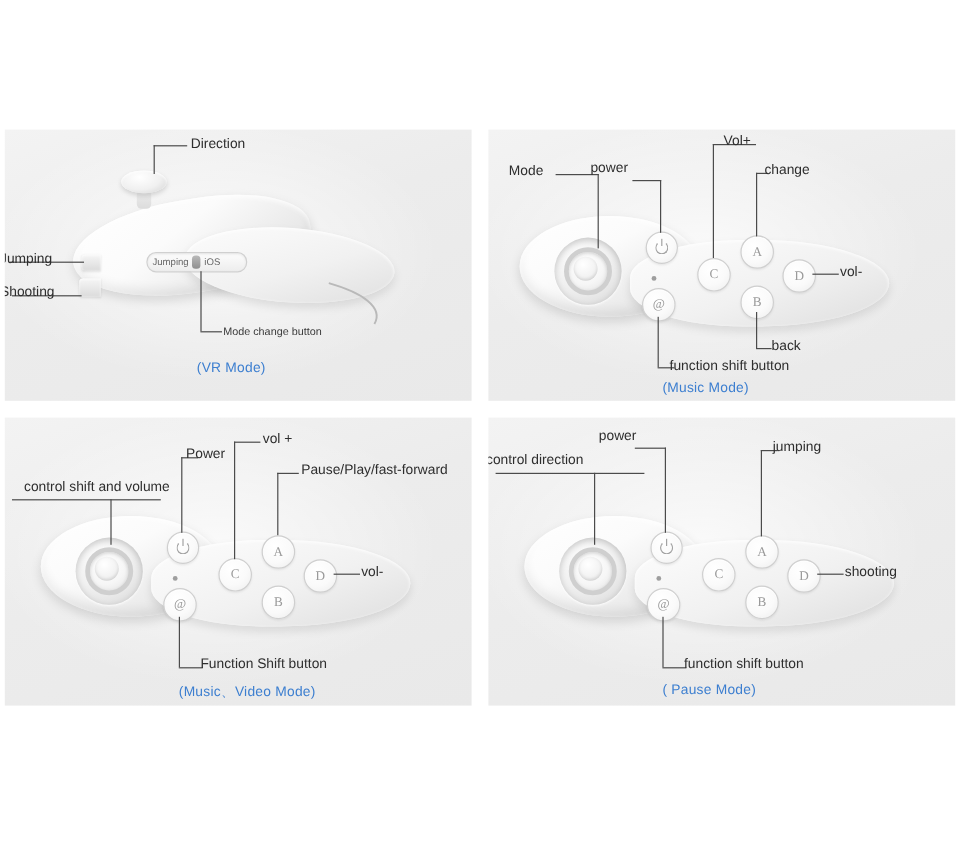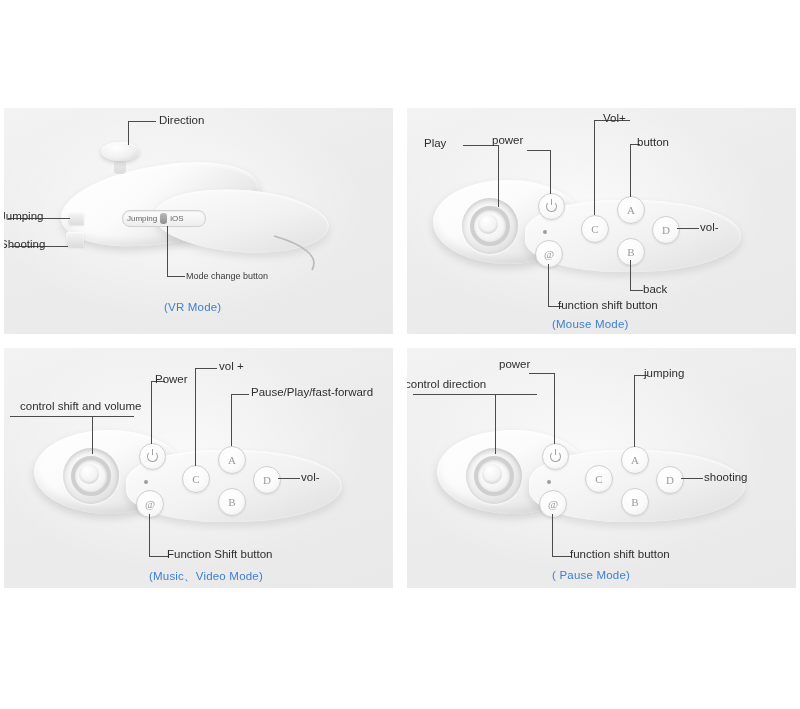--- a/index.html
+++ b/index.html
@@ -241,46 +241,46 @@
         <span>B</span>
       </div>
 
       <div class="btn" style="left:245px; top:108px; width:26px; height:26px;">
         <span>D</span>
       </div>
     </div>
 
     <div class="lead h" style="left:56px; top:37px; width:36px;"></div>
     <div class="lead v" style="left:91px; top:37px; height:62px;"></div>
-    <div class="lbl" style="left:17px; top:29px;">Play</div>
+    <div class="lbl" style="left:17px; top:29px;">Mode</div>
 
     <div class="lead v" style="left:143px; top:42px; height:44px;"></div>
     <div class="lead h" style="left:120px; top:42px; width:24px;"></div>
     <div class="lbl" style="left:85px; top:26px;">power</div>
 
     <div class="lead h" style="left:187px; top:12px; width:36px;"></div>
     <div class="lead v" style="left:187px; top:12px; height:95px;"></div>
     <div class="lbl" style="left:196px; top:4px;">Vol+</div>
 
     <div class="lead v" style="left:223px; top:36px; height:53px;"></div>
     <div class="lead h" style="left:223px; top:36px; width:10px;"></div>
-    <div class="lbl" style="left:230px; top:28px;">button</div>
+    <div class="lbl" style="left:230px; top:28px;">change</div>
 
     <div class="lead h" style="left:270px; top:120px; width:22px;"></div>
     <div class="lbl" style="left:293px; top:113px;">vol-</div>
 
     <div class="lead v" style="left:223px; top:152px; height:30px;"></div>
     <div class="lead h" style="left:223px; top:182px; width:13px;"></div>
     <div class="lbl" style="left:236px; top:175px;">back</div>
 
     <div class="lead v" style="left:141px; top:156px; height:42px;"></div>
     <div class="lead h" style="left:141px; top:198px; width:14px;"></div>
     <div class="lbl" style="left:151px; top:191px;">function shift button</div>
 
-    <div class="caption" style="left:145px; top:210px;">(Mouse Mode)</div>
+    <div class="caption" style="left:145px; top:210px;">(Music Mode)</div>
   </div>
 
   <div class="panel" id="panel-music">
     <div class="remote">
       <div class="body-main" style="left:30px; top:82px; width:150px; height:84px; border-radius:50%;"></div>
       <div class="body-tail" style="left:122px; top:102px; width:216px; height:72px; border-radius:44% 50% 50% 44%;"></div>
       <div class="stick-outer" style="left:59px; top:100px; width:56px; height:56px;"></div>
       <div class="stick-ring" style="left:67px; top:108px; width:32px; height:32px;"></div>
       <div class="stick-inner" style="left:75px; top:116px; width:20px; height:20px;"></div>
 

